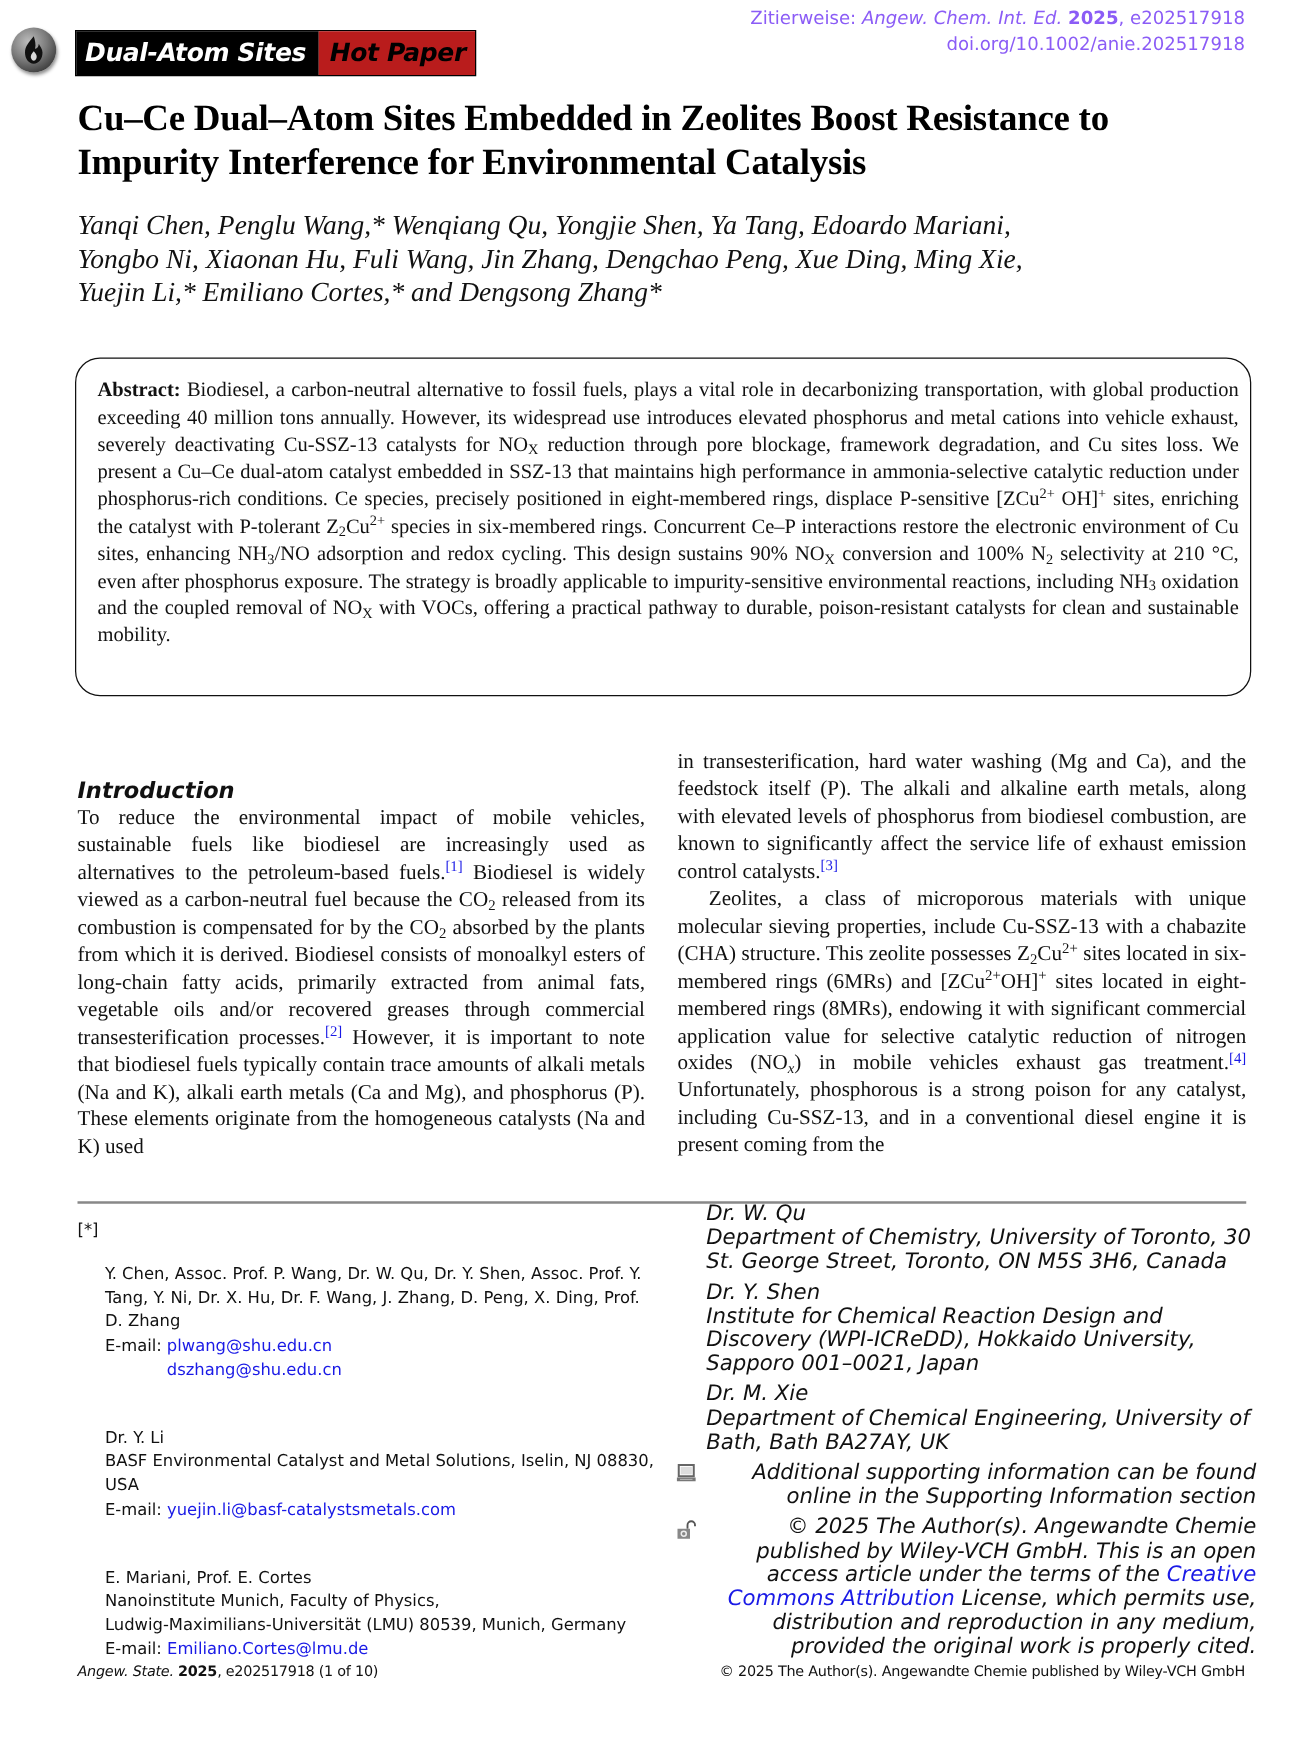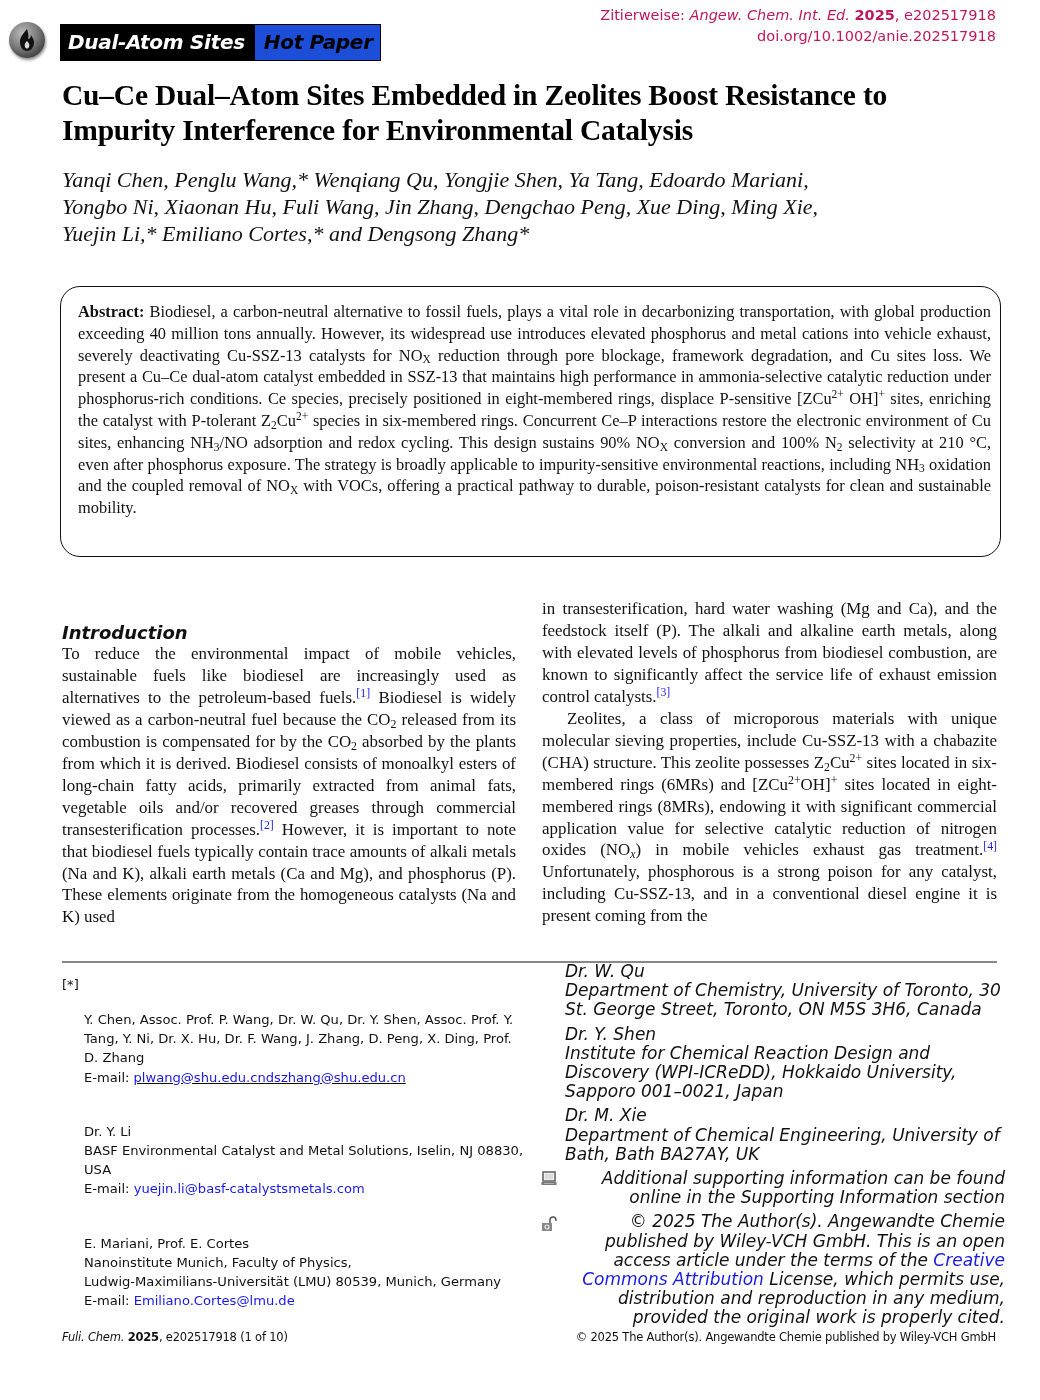--- a/index.html
+++ b/index.html
@@ -12,26 +12,26 @@
     background: radial-gradient(circle at 38% 32%, #bdbdbd 0%, #7a7a7a 45%, #3b3b3b 80%, #222 100%);
     box-shadow: 1px 2px 3px rgba(0,0,0,0.45);
   }
   .logo-badge svg { position: absolute; left: 8px; top: 6px; }
   .tag-group { position: absolute; left: 60px; top: 24px; height: 37px; display: flex; border: 1px solid #000; }
   .tag-dark {
     background: #000; color: #fff; font-family: "DejaVu Sans", sans-serif; font-style: italic; font-weight: bold;
     font-size: 20px; line-height: 35px; padding: 0 10px 0 7px; letter-spacing: -0.3px;
   }
   .tag-light {
-    background: #1d4ed8; color: #000; font-family: "DejaVu Sans", sans-serif; font-style: italic; font-weight: bold;
+    background: #b91c1c; color: #000; font-family: "DejaVu Sans", sans-serif; font-style: italic; font-weight: bold;
     font-size: 20px; line-height: 35px; padding: 0 7px 0 9px; letter-spacing: -0.3px;
   }
   .cite-block {
     position: absolute; right: 44px; top: 5px; text-align: right;
-    font-family: "DejaVu Sans", sans-serif; font-size: 14.5px; line-height: 21px; color: #be185d;
+    font-family: "DejaVu Sans", sans-serif; font-size: 14.5px; line-height: 21px; color: #8b5cf6;
   }
   .cite-block .it { font-style: italic; }
   .cite-block .bd { font-weight: bold; }
 
   .title {
     position: absolute; left: 62px; top: 78px; width: 940px;
     font-family: "Liberation Serif", serif; font-weight: bold; font-size: 29.5px; line-height: 35px;
     letter-spacing: -0.2px; color: #000;
   }
   .authors {
@@ -76,21 +76,21 @@
   .fn-left .mark { position: absolute; left: 0; top: 0; }
   .fn-left .body { margin-left: 22px; }
   .fn-left .grp { margin-bottom: 5px; margin-top: 35px; }
   .fn-right {
     position: absolute; left: 565px; top: 962px; width: 440px;
     font-family: "DejaVu Sans", sans-serif; font-size: 17px; line-height: 19.2px; color: #111; font-style: italic;
   }
   .fn-right .grp { margin-bottom: 5px; }
   .link { color: #1a1ae6; }
   .email-row { display: flex; }
-  .email-list { display: flex; margin-left: 4px; text-decoration: underline; }
+  .email-list { display: flex; flex-direction: column; margin-left: 4px; }
   .email-list span:nth-child(2) { margin-left: 0; }
 
   .note-row { position: relative; margin-bottom: 5px; text-align: right; }
   .note-icon { position: absolute; left: -24px; top: 2px; }
 
   .footer-left {
     position: absolute; left: 62px; top: 1330px;
     font-family: "DejaVu Sans", sans-serif; font-size: 11.5px; color: #111; letter-spacing: -0.2px;
   }
   .footer-left .it { font-style: italic; }
@@ -203,15 +203,15 @@
         <path d="M9 7 V4 A3 3 0 0 1 15 4 V5" fill="none" stroke="#555" stroke-width="1.5"></path>
         <rect x="1" y="7" width="10" height="8" fill="#888"></rect>
         <circle cx="6" cy="11" r="2" fill="none" stroke="#eee" stroke-width="1.2"></circle>
       </svg>
     </span>
     <div><span>© 2025 The Author(s). Angewandte Chemie published by Wiley-VCH GmbH. This is an open access article under the terms of the </span><span class="link">Creative Commons Attribution</span><span> License, which permits use, distribution and reproduction in any medium, provided the original work is properly cited.</span></div>
   </div>
 </div>
 
 <div class="footer-left">
-  <span class="it">Fuli. Chem.</span> <span class="bd">2025</span><span>, e202517918 (1 of 10)</span>
+  <span class="it">Angew. State.</span> <span class="bd">2025</span><span>, e202517918 (1 of 10)</span>
 </div>
 <div class="footer-right">© 2025 The Author(s). Angewandte Chemie published by Wiley-VCH GmbH</div>
 
 </body></html>

